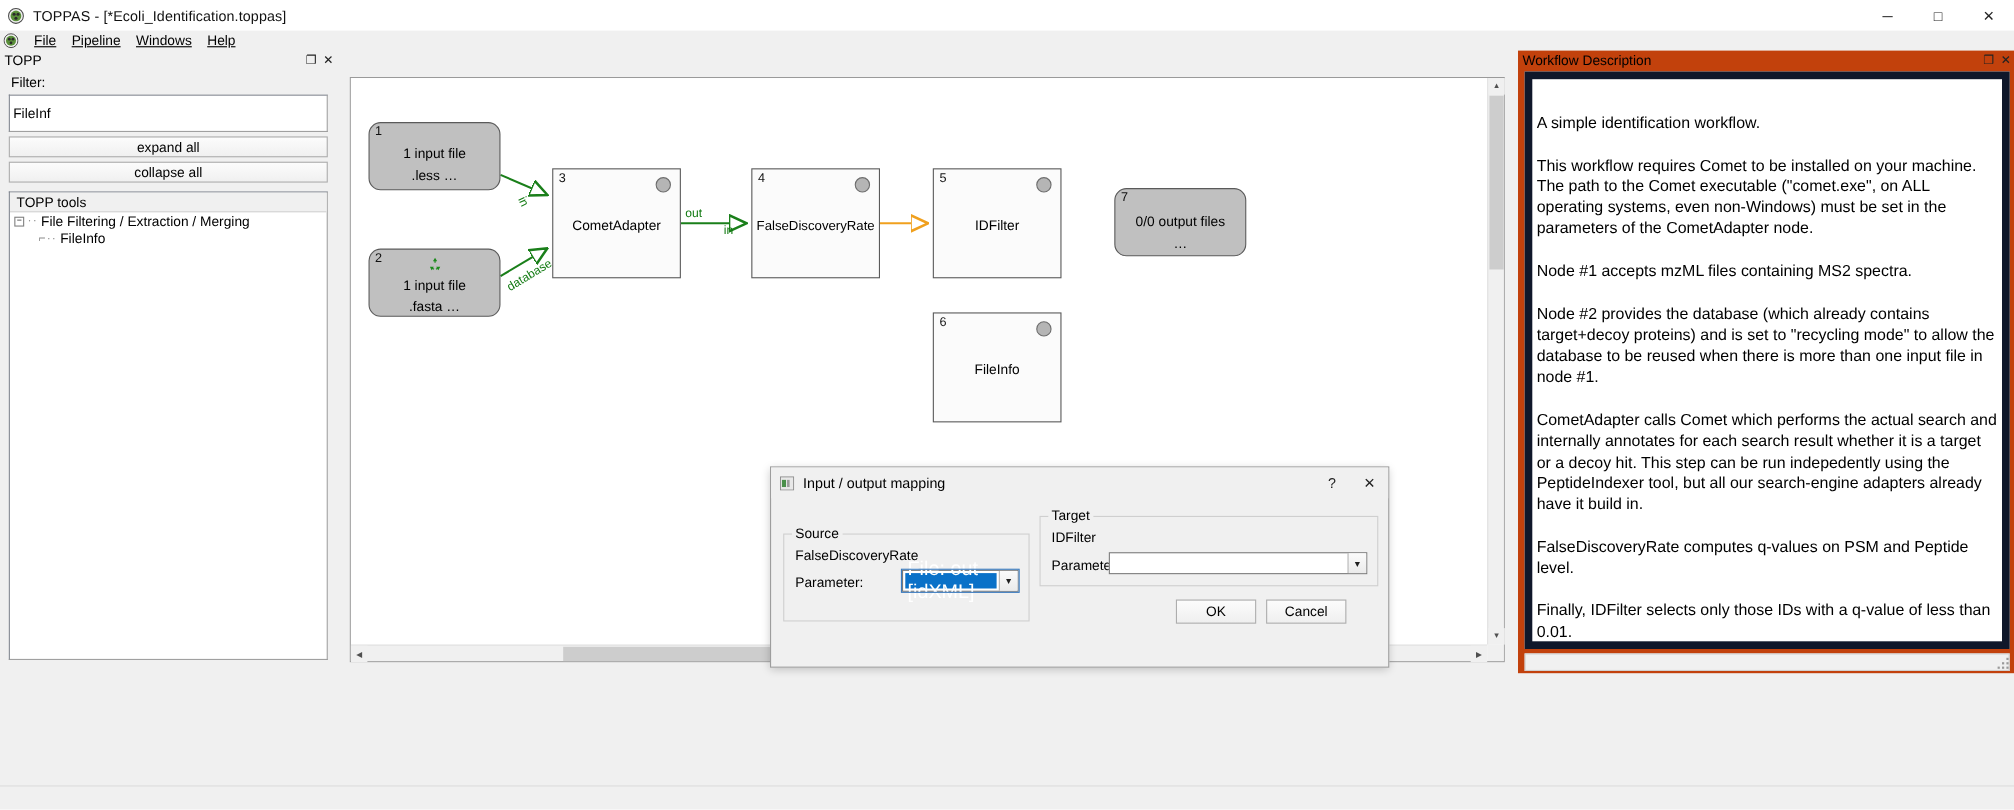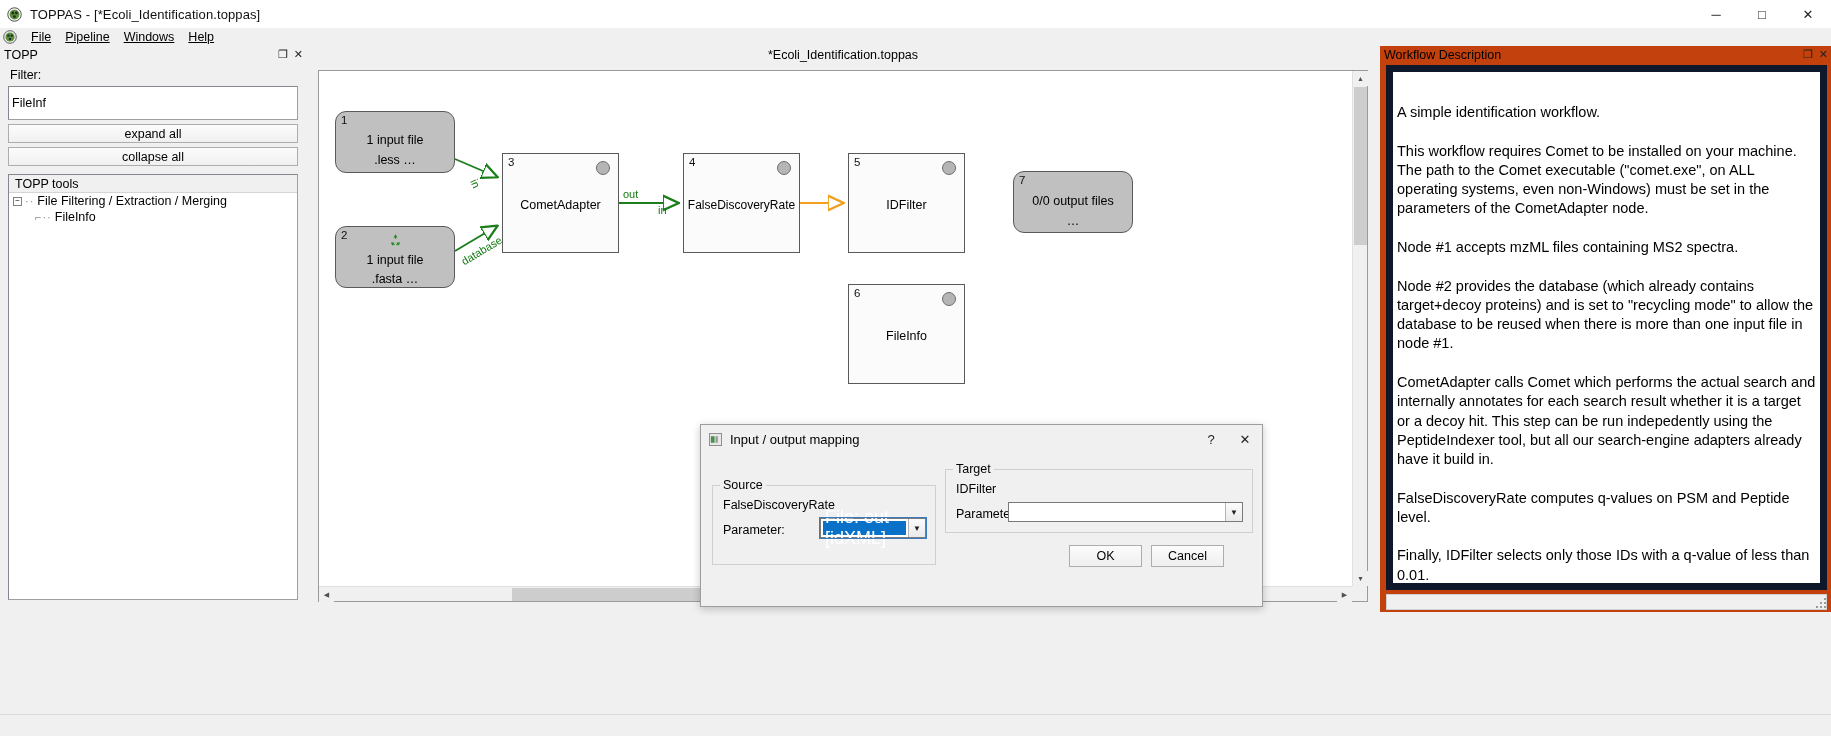--- a/index.html
+++ b/index.html
@@ -326,21 +326,20 @@
         <div class="tree-row">
           <span class="tree-indent"></span>
           <span class="tree-dots">⌐··</span>
           <span>FileInfo</span>
         </div>
       </div>
     </div>
   </div>
 
   <div class="mdi-area">
-    <div class="sub-title">*Ecoli_Identification.toppas</div>
 
     <div class="canvas-frame">
       <div class="canvas">
 
         <svg width="1035" height="517" style="position:absolute;left:0;top:0;">
           <defs>
             <marker id="ag" markerWidth="9" markerHeight="9" refX="8" refY="4.5" orient="auto">
               <path d="M0,0.6 L8.4,4.5 L0,8.4 Z" fill="#ffffff" stroke="#1a7f1a" stroke-width="1.2"></path>
             </marker>
             <marker id="ao" markerWidth="9" markerHeight="9" refX="8" refY="4.5" orient="auto">

